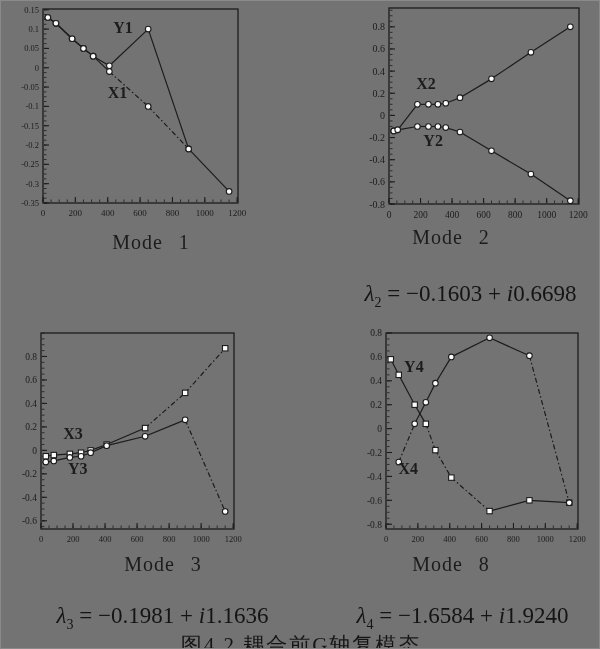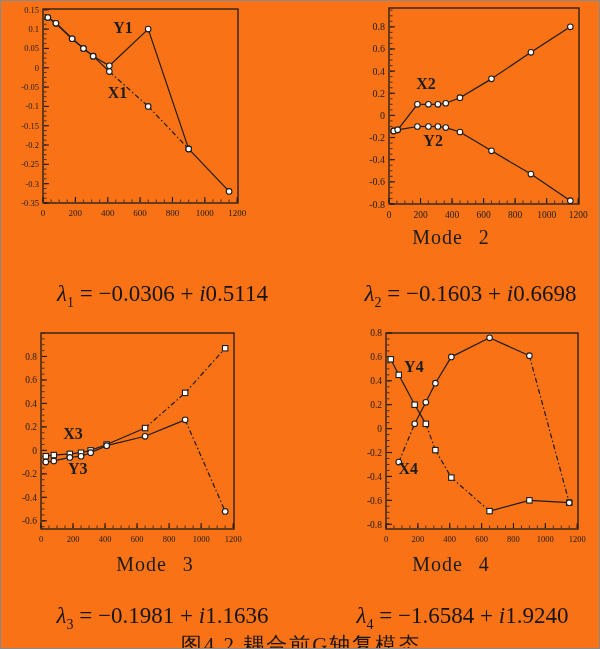--- a/index.html
+++ b/index.html
@@ -1,18 +1,18 @@
 <!DOCTYPE html>
 <html><head>
 <meta charset="utf-8">
 <style>
   html,body{margin:0;padding:0;background:#ffffff;}
   .stage{
     position:relative;width:600px;height:649px;
-    background:#f97316;border:1px solid #8a8a8a;box-sizing:border-box;
+    background:#737373;border:1px solid #8a8a8a;box-sizing:border-box;
     font-family:"Liberation Serif",serif;color:#1c1c1c;overflow:hidden;
   }
   svg.chart{position:absolute;}
   .mode-title{
     position:absolute;width:300px;text-align:center;
     font:20px "Liberation Serif",serif;letter-spacing:1px;word-spacing:10px;color:#1c1c1c;
   }
   .formula{
     position:absolute;width:300px;text-align:center;
     font:23px "Liberation Serif",serif;white-space:pre;color:#141414;
@@ -589,31 +589,29 @@
         <circle cx="134.3941908713693" cy="74.19512195121953" r="2.8" fill="#fcfcfc" stroke="#1c1c1c" stroke-width="1.1"></circle>
         <circle cx="150.3278008298755" cy="47.902439024390276" r="2.8" fill="#fcfcfc" stroke="#1c1c1c" stroke-width="1.1"></circle>
         <circle cx="188.56846473029046" cy="28.78048780487805" r="2.8" fill="#fcfcfc" stroke="#1c1c1c" stroke-width="1.1"></circle>
         <circle cx="228.40248962655602" cy="46.70731707317074" r="2.8" fill="#fcfcfc" stroke="#1c1c1c" stroke-width="1.1"></circle>
         <circle cx="268.2365145228216" cy="193.70731707317074" r="2.8" fill="#fcfcfc" stroke="#1c1c1c" stroke-width="1.1"></circle>
       </g>
       <text x="112.88381742738589" y="63.43902439024393" text-anchor="middle" font-size="16" font-weight="bold" fill="#1c1c1c" font-family="&quot;Liberation Serif&quot;,serif">Y4</text>
       <text x="107.30705394190872" y="165.02439024390245" text-anchor="middle" font-size="16" font-weight="bold" fill="#1c1c1c" font-family="&quot;Liberation Serif&quot;,serif">X4</text>
     </svg>
 
+  <div class="mode-title" style="left:0;top:230px">Mode 1</div>
   <div class="mode-title" style="left:300px;top:225px">Mode 2</div>
 
-  <div class="formula" style="left:0;top:254px">
-    <span class="it">λ</span><sub>1</sub><span> = −0.0306 + </span><span class="it">i</span><span>0.5114</span>
-  </div>
   <div class="formula" style="left:308px;top:254px">
     <span class="it">λ</span><sub>2</sub><span> = −0.1603 + </span><span class="it">i</span><span>0.6698</span>
   </div>
 
-  <div class="mode-title" style="left:4px;top:552px">Mode 3</div>
-  <div class="mode-title" style="left:300px;top:552px">Mode 4</div>
+  <div class="mode-title" style="left:12px;top:552px">Mode 3</div>
+  <div class="mode-title" style="left:300px;top:552px">Mode 8</div>
 
   <div class="formula" style="left:0;top:576px">
     <span class="it">λ</span><sub>3</sub><span> = −0.1981 + </span><span class="it">i</span><span>1.1636</span>
   </div>
   <div class="formula" style="left:300px;top:576px">
     <span class="it">λ</span><sub>4</sub><span> = −1.6584 + </span><span class="it">i</span><span>1.9240</span>
   </div>
 
   <div class="caption">图4.2 耦合前G轴复模态</div>
 </div>

